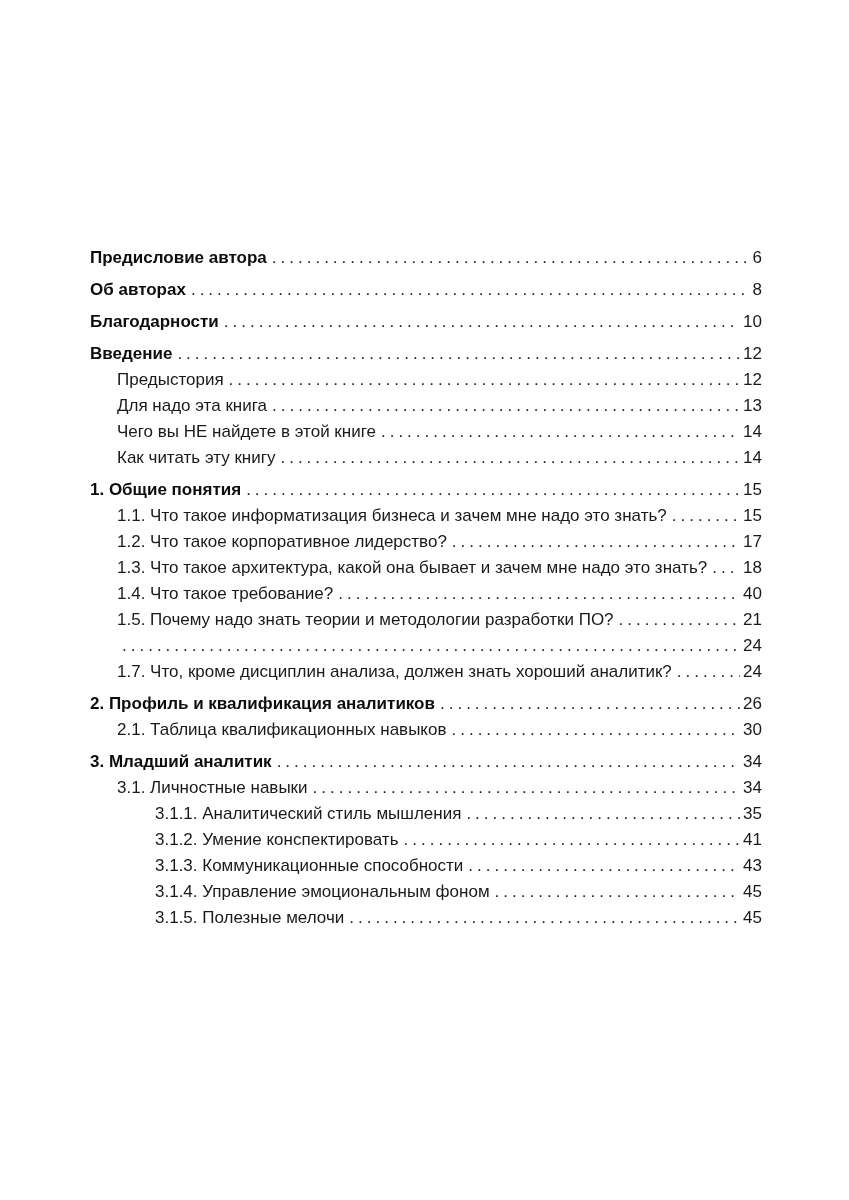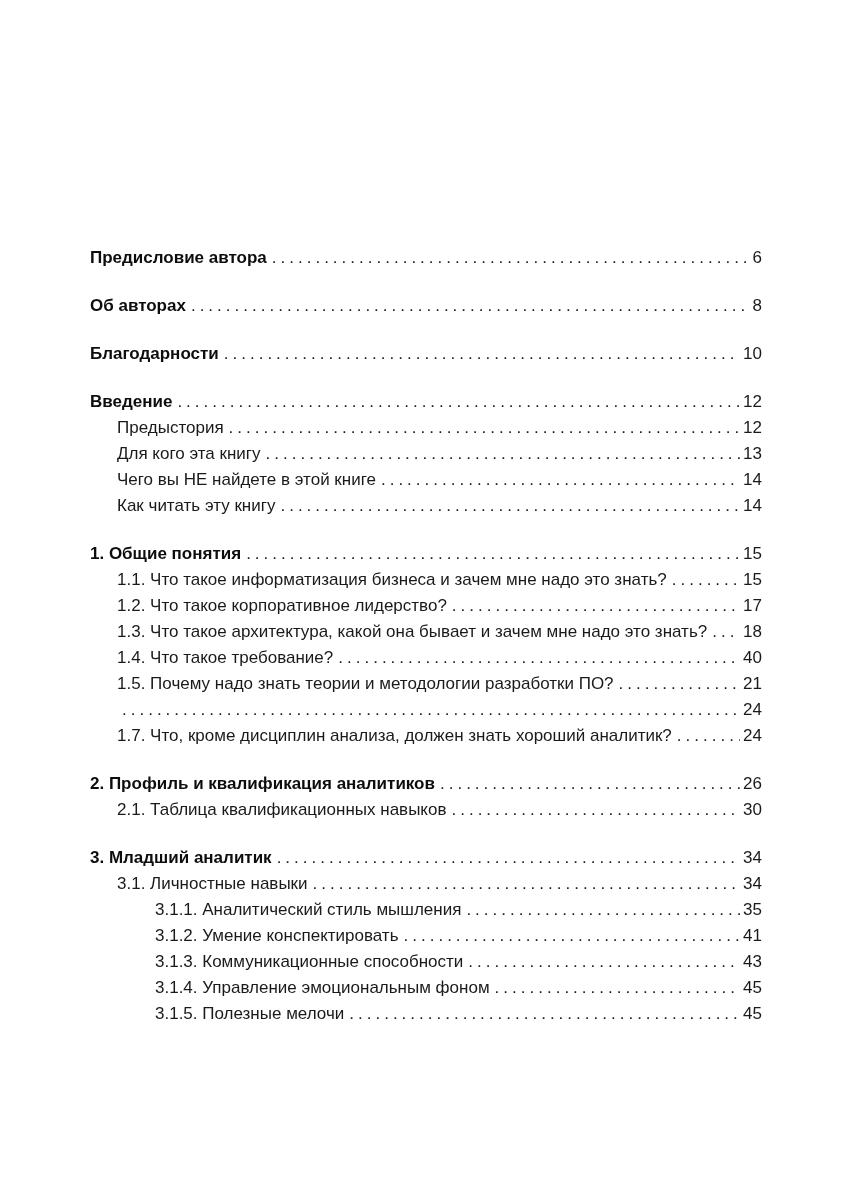--- a/index.html
+++ b/index.html
@@ -36,21 +36,21 @@
   .toc-entry {
     display: flex;
     align-items: baseline;
     font-size: 17px;
     line-height: 20px;
     margin-top: 6px;
     color: #1a1a1a;
   }
 
   .toc-entry.bold {
-    margin-top: 28px;
+    margin-top: 12px;
   }
 
   .toc-entry.bold .toc-label {
     font-weight: 700;
     color: #0d0d0d;
   }
 
   .toc-entry.level-1 { padding-left: 27px; }
   .toc-entry.level-2 { padding-left: 65px; }
 
@@ -111,21 +111,21 @@
     <span class="toc-page">12</span>
   </div>
 
   <div class="toc-entry level-1">
     <span class="toc-label">Предыстория</span>
     <span class="toc-leader"></span>
     <span class="toc-page">12</span>
   </div>
 
   <div class="toc-entry level-1">
-    <span class="toc-label">Для кого эта книгу</span>
+    <span class="toc-label">Для надо эта книга</span>
     <span class="toc-leader"></span>
     <span class="toc-page">13</span>
   </div>
 
   <div class="toc-entry level-1">
     <span class="toc-label">Чего вы НЕ найдете в этой книге</span>
     <span class="toc-leader"></span>
     <span class="toc-page">14</span>
   </div>
 

